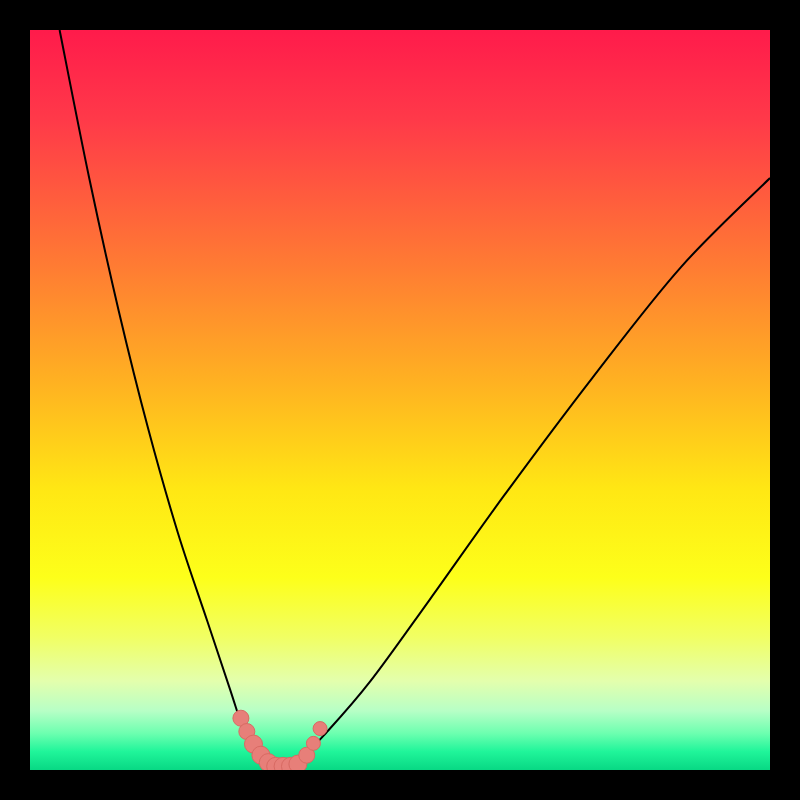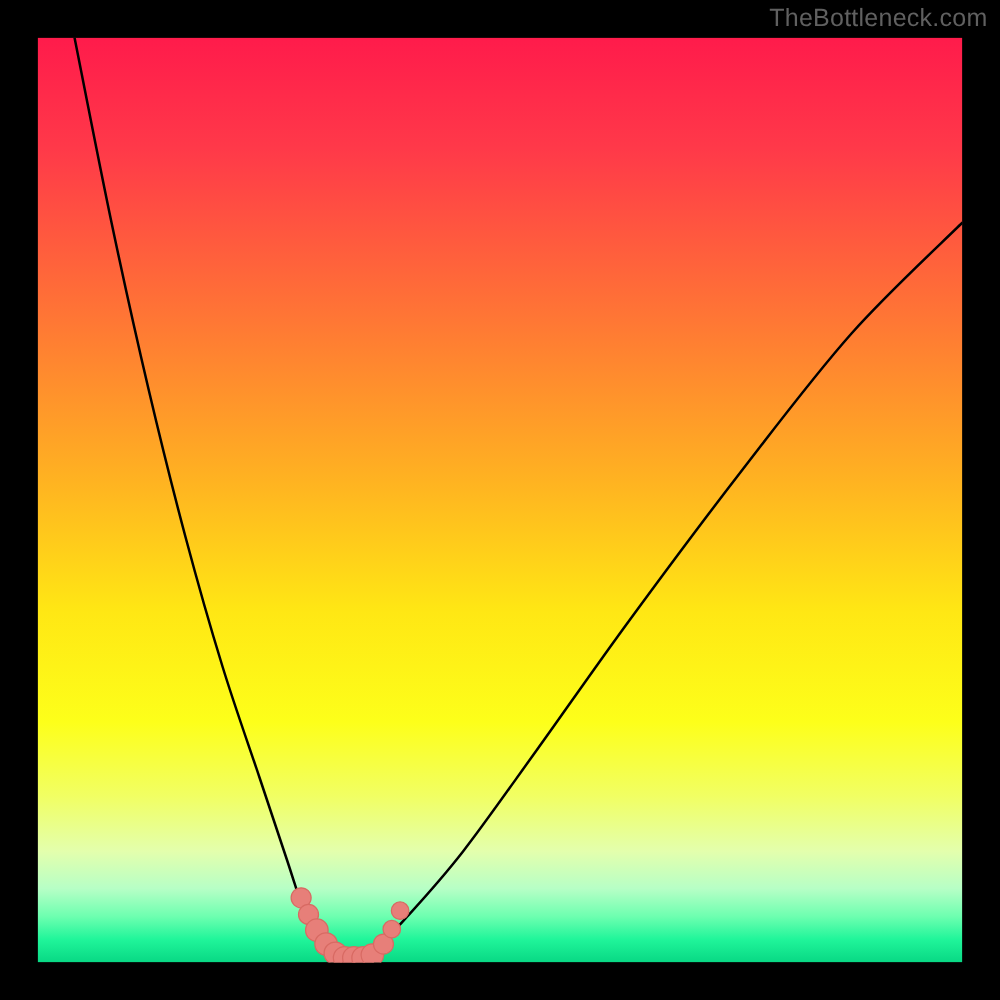--- a/index.html
+++ b/index.html
@@ -50,21 +50,20 @@
     font-size: 20px;
     font-weight: 400;
     letter-spacing: 0.2px;
     user-select: none;
   }
 </style>
 </head>
 <body>
 
 <div class="frame">
-  <div class="watermark">TheBottleneck.com</div>
 
   <div class="plot-area">
     <svg class="gradient" viewBox="0 0 740 740" preserveAspectRatio="none">
       <defs>
         <linearGradient id="bg-grad" x1="0" y1="0" x2="0" y2="1">
             <stop offset="0%" stop-color="#ff1b4b"></stop>
             <stop offset="12%" stop-color="#ff3949"></stop>
             <stop offset="30%" stop-color="#ff7535"></stop>
             <stop offset="48%" stop-color="#ffb321"></stop>
             <stop offset="62%" stop-color="#ffe714"></stop>

